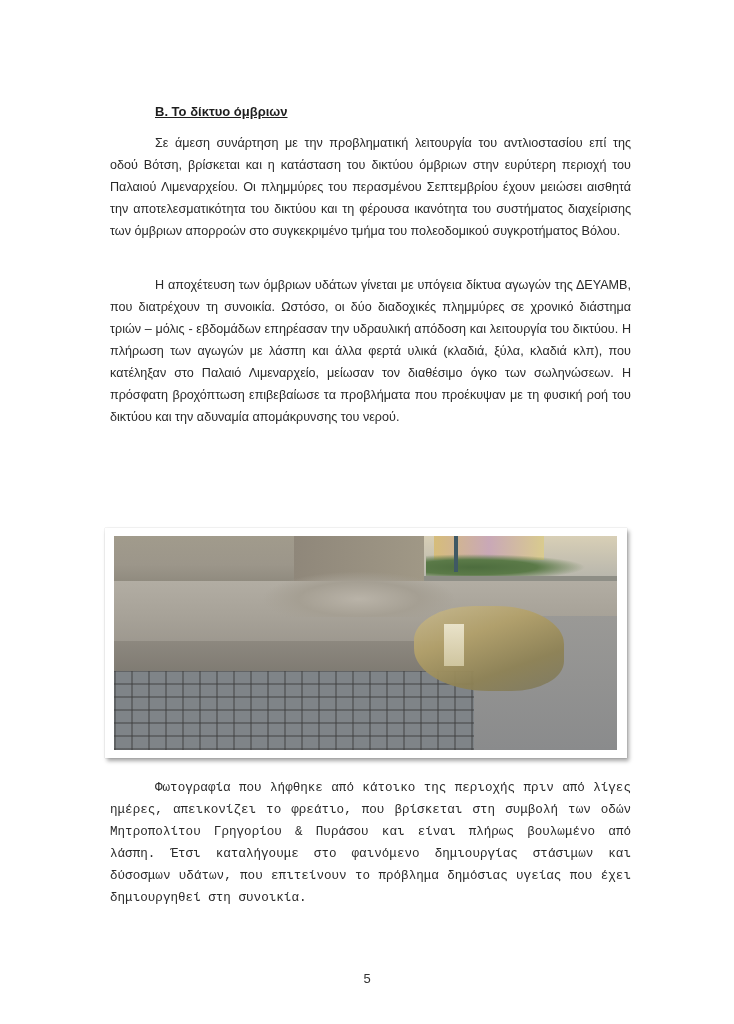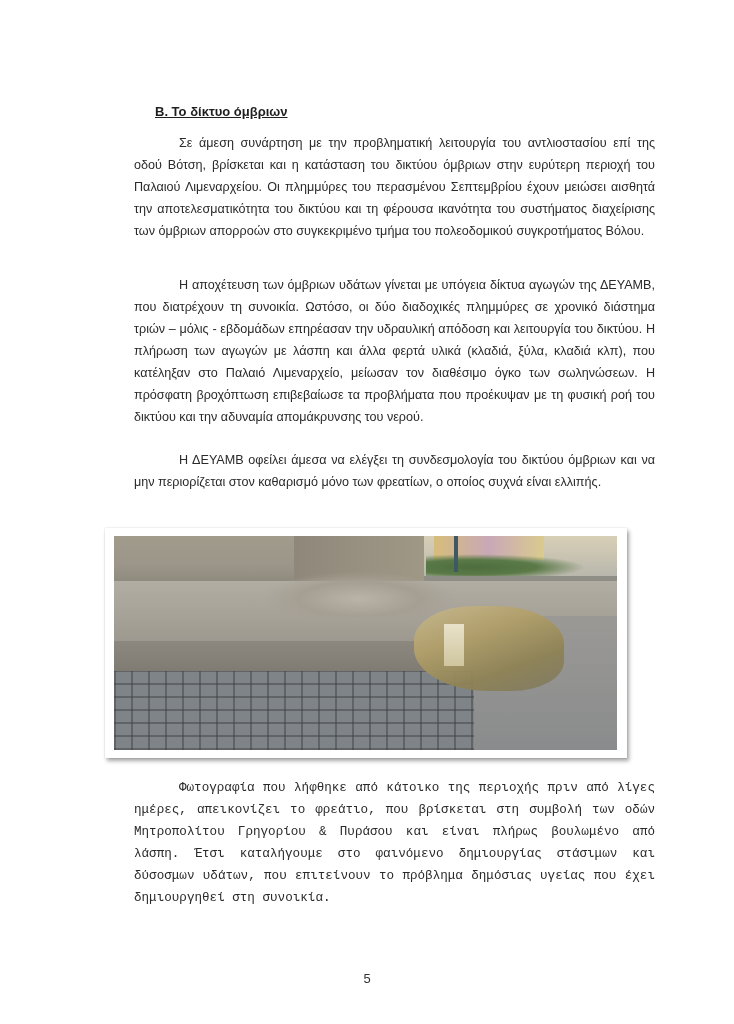--- a/index.html
+++ b/index.html
@@ -10,21 +10,21 @@
     font-family: "Liberation Sans", sans-serif;
     font-size: 12.6px; line-height: 22px; color: #2a2a2a;
     text-align: justify; margin: 0;
   }
   .heading {
     position: absolute; left: 155px; top: 88px;
     font-family: "Liberation Sans", sans-serif;
     font-size: 13px; font-weight: bold; color: #1e1e1e;
     text-decoration: underline; margin: 0;
   }
-  .indent { text-indent: 45px; margin-left: 24px; }
+  .indent { text-indent: 45px; }
   #p1 { top: 116px; }
   #p2 { top: 258px; }
   #p3 { top: 433px; }
   #p4 { top: 761px; font-family: Liberation Mono, monospace; }
 
   .photo-frame {
     position: absolute; left: 105px; top: 512px; width: 522px; height: 230px;
     background: #fff;
     box-shadow: 2px 3px 4px rgba(0,0,0,0.35), 0 0 1px rgba(0,0,0,0.25);
   }
@@ -72,21 +72,20 @@
 <body>
 
 <div class="page">
 
   <h2 class="heading">Β. Το δίκτυο όμβριων</h2>
 
   <p id="p1" class="text-block indent">Σε άμεση συνάρτηση με την προβληματική λειτουργία του αντλιοστασίου επί της οδού Βότση, βρίσκεται και η κατάσταση του δικτύου όμβριων στην ευρύτερη περιοχή του Παλαιού Λιμεναρχείου. Οι πλημμύρες του περασμένου Σεπτεμβρίου έχουν μειώσει αισθητά την αποτελεσματικότητα του δικτύου και τη φέρουσα ικανότητα του συστήματος διαχείρισης των όμβριων απορροών στο συγκεκριμένο τμήμα του πολεοδομικού συγκροτήματος Βόλου.</p>
 
   <p id="p2" class="text-block indent">Η αποχέτευση των όμβριων υδάτων γίνεται με υπόγεια δίκτυα αγωγών της ΔΕΥΑΜΒ, που διατρέχουν τη συνοικία. Ωστόσο, οι δύο διαδοχικές πλημμύρες σε χρονικό διάστημα τριών – μόλις - εβδομάδων  επηρέασαν την υδραυλική απόδοση και λειτουργία του δικτύου. Η πλήρωση των αγωγών με λάσπη και άλλα φερτά υλικά (κλαδιά, ξύλα, κλαδιά κλπ), που κατέληξαν στο Παλαιό Λιμεναρχείο, μείωσαν τον διαθέσιμο όγκο των σωληνώσεων. Η πρόσφατη βροχόπτωση επιβεβαίωσε τα προβλήματα που προέκυψαν με τη φυσική ροή του δικτύου και την αδυναμία απομάκρυνσης του νερού.</p>
 
-  <p id="p3" class="text-block indent">Η ΔΕΥΑΜΒ οφείλει άμεσα να ελέγξει τη συνδεσμολογία του δικτύου όμβριων και να μην περιορίζεται στον καθαρισμό μόνο των φρεατίων, ο οποίος συχνά είναι ελλιπής.</p>
 
   <div class="photo-frame">
     <div class="photo" title="Street corner with a storm drain grate clogged by mud, cobblestones, rubble pile and a rain puddle">
       <div class="bg-street"></div>
       <div class="bg-house"></div>
       <div class="greenery"></div>
       <div class="pole"></div>
       <div class="wall"></div>
       <div class="wall2"></div>
       <div class="pavement"></div>

